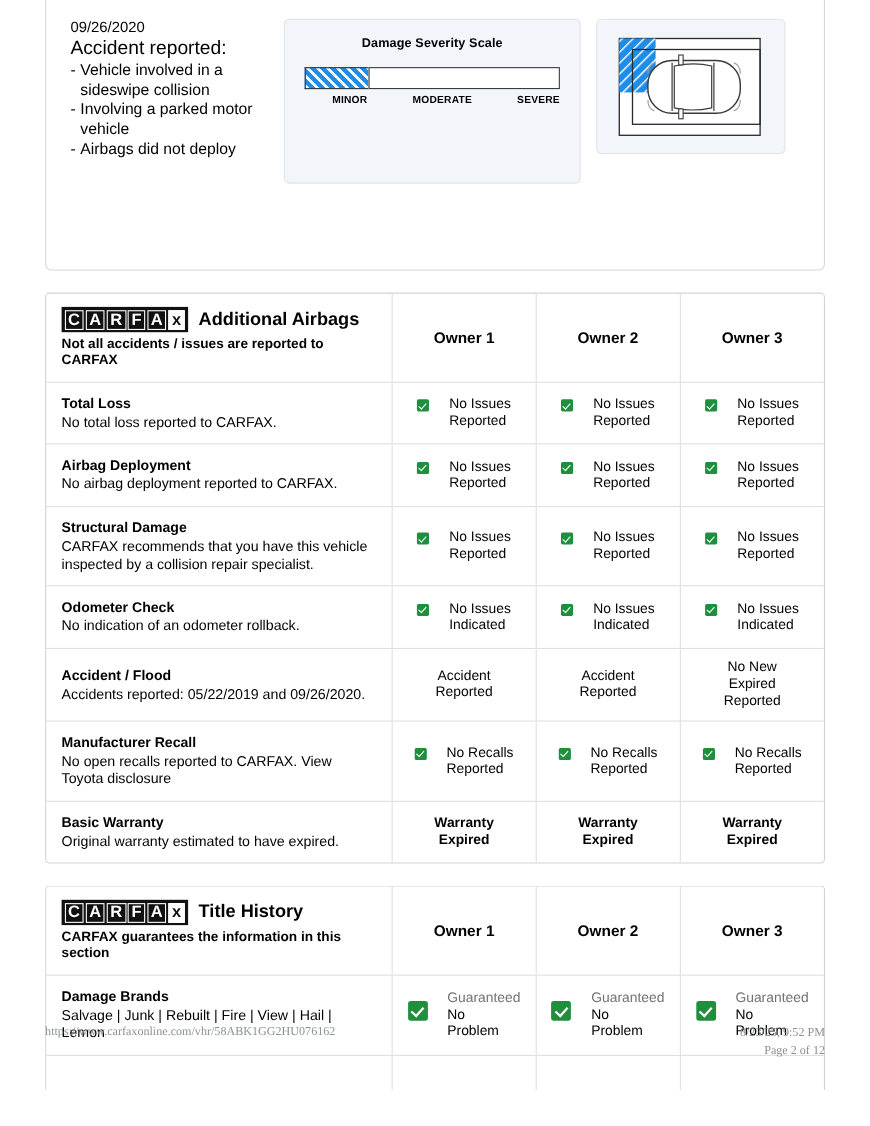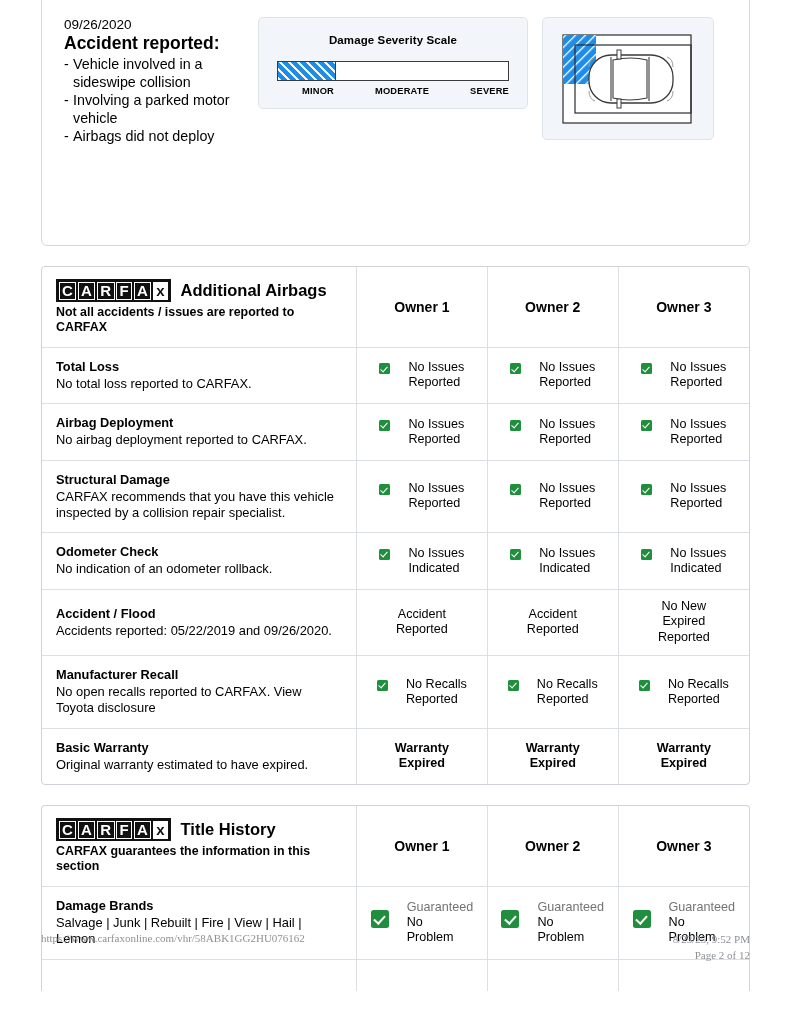--- a/index.html
+++ b/index.html
@@ -19,31 +19,31 @@
     border: 1px solid #d5d8dc;
     border-radius: 6px;
     background: #fff;
     height: 258px;
     overflow: hidden;
   }
   .accident-inner { display: flex; padding: 28px 18px 0 22px; gap: 14px; }
 
   .acc-text { width: 180px; flex: 0 0 180px; }
   .acc-date { font-size: 13.5px; color: #000; margin-bottom: 1px; }
-  .acc-head { font-size: 17.5px; font-weight: bold; line-height: 1.16; margin-bottom: 3px; }
+  .acc-head { font-size: 17.5px; font-weight: normal; line-height: 1.16; margin-bottom: 3px; }
   .acc-list { list-style: none; }
   .acc-list li {
     font-size: 14.3px; line-height: 1.22; position: relative;
     padding-left: 9px; margin-bottom: 1px;
   }
   .acc-list li::before { content: "-"; position: absolute; left: 0; top: 0; }
 
   
   .sev-card {
-    flex: 0 0 270px; width: 270px; height: 92px;
+    flex: 0 0 270px; width: 270px; height: 150px;
     background: #f2f6fa; border: 1px solid #dde4ea; border-radius: 5px;
     padding: 16px 18px 0 18px;
   }
   .sev-title { text-align: center; font-size: 11.5px; font-weight: bold; letter-spacing: .1px; }
   .sev-bar-wrap { margin-top: 15px; display: flex; height: 20px; }
   .sev-fill {
     width: 25%; border: 1.4px solid #3b3b3b; border-right: none;
     background-color: #1f8ce8;
     background-image: repeating-linear-gradient(45deg,
       rgba(255,255,255,.95) 0 2.4px, rgba(255,255,255,0) 2.4px 6.4px);

